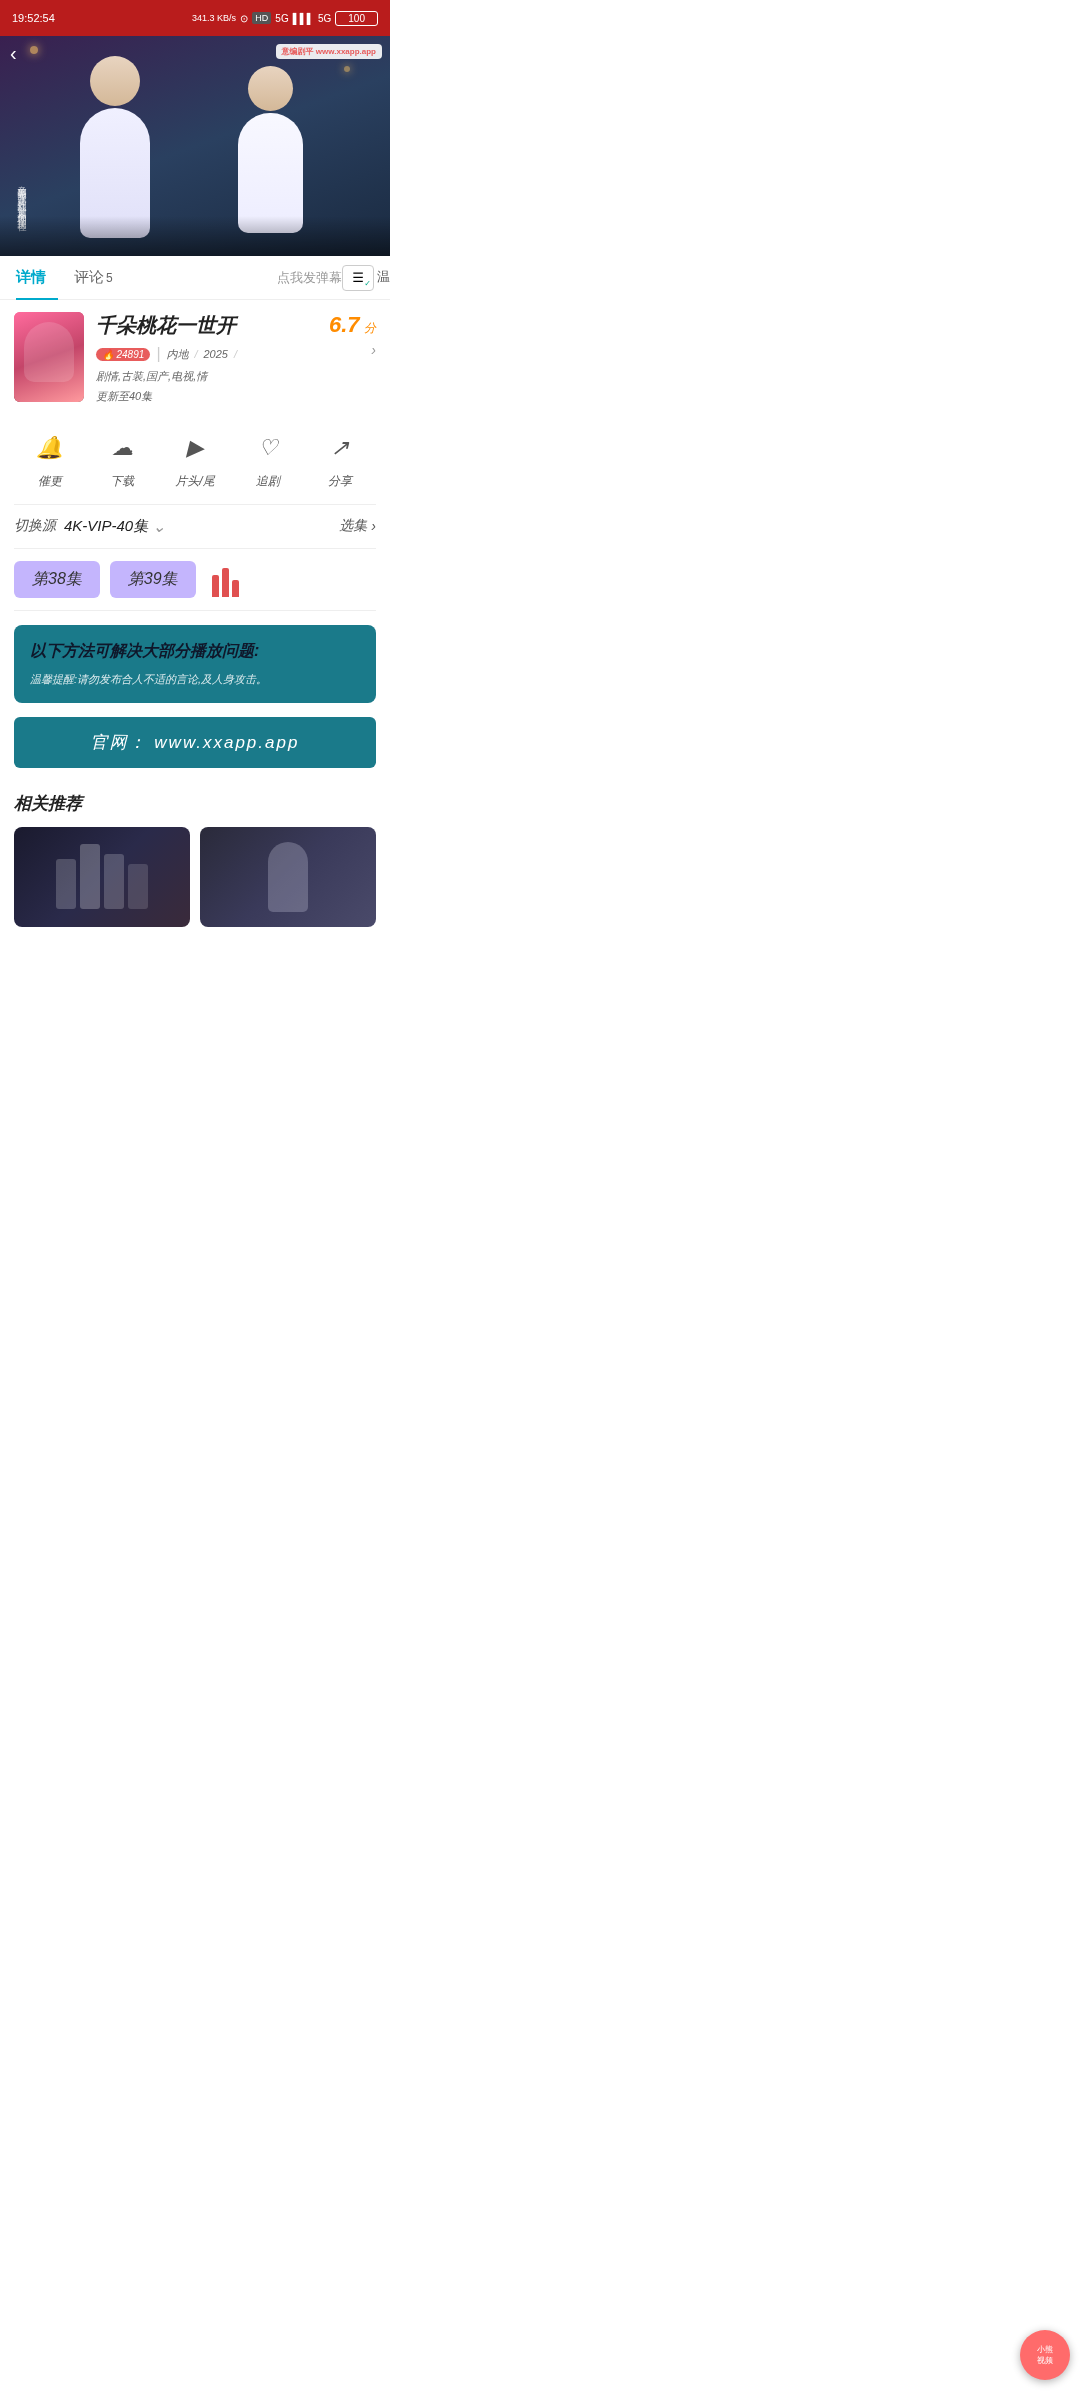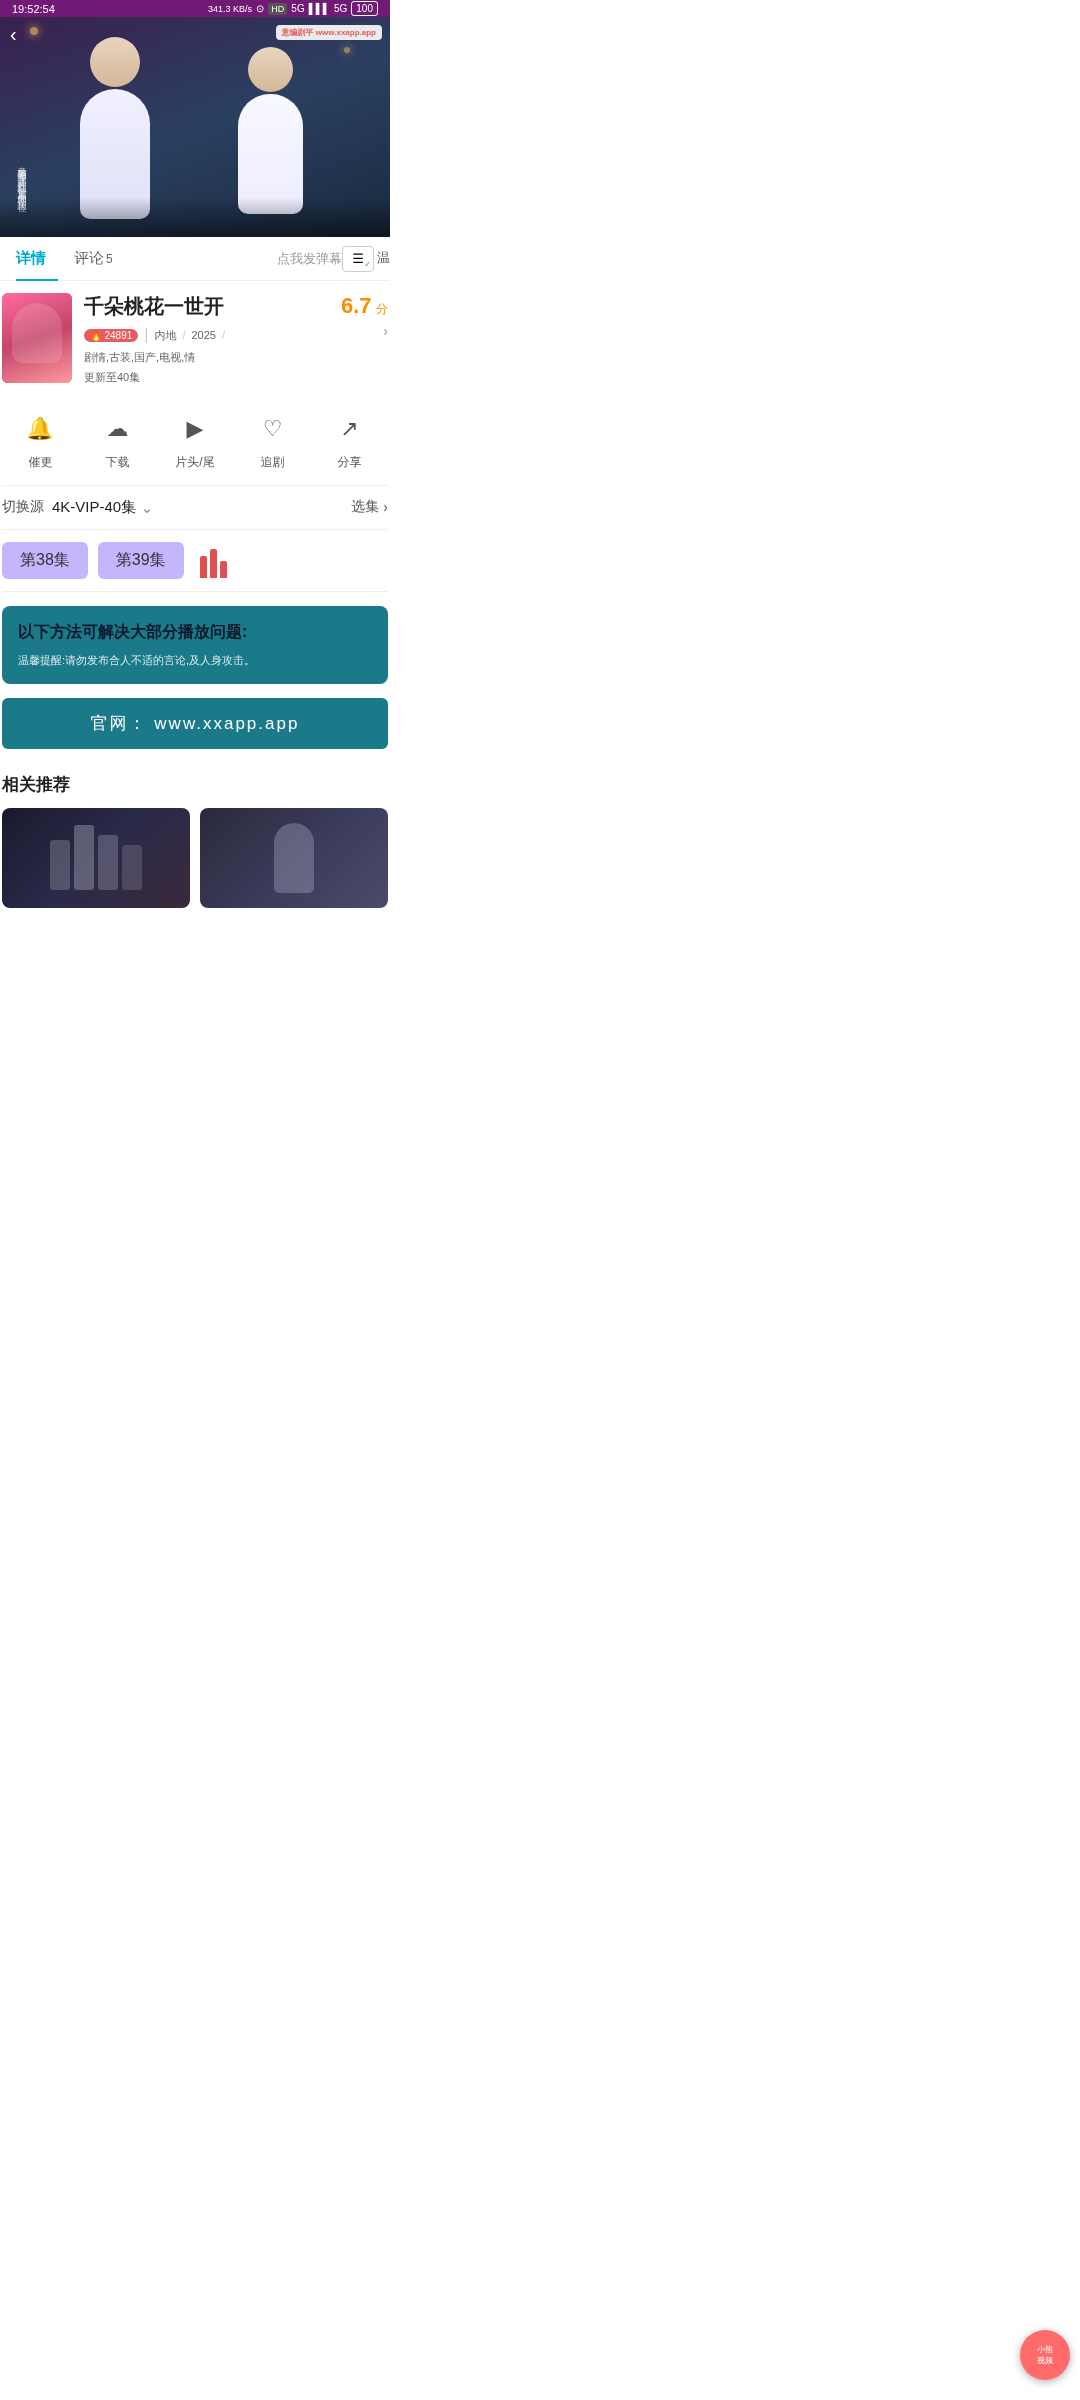--- a/index.html
+++ b/index.html
@@ -8,27 +8,27 @@
       width: 390px;
       min-height: 860px;
       background: #fff;
       font-family: 'PingFang SC', 'Microsoft YaHei', sans-serif;
       overflow-x: hidden;
       position: relative;
     }
 
     
     .status-bar {
-      background: #701a75;
+      background: #b91c1c;
       color: #fff;
       display: flex;
       justify-content: space-between;
       align-items: center;
       padding: 4px 12px;
-      height: 17px;
+      height: 36px;
       font-size: 11px;
     }
     .status-right {
       display: flex;
       align-items: center;
       gap: 4px;
       font-size: 10px;
     }
 
     
@@ -148,21 +148,22 @@
       border-radius: 4px;
       display: flex;
       align-items: center;
       justify-content: center;
       position: relative;
     }
 
     
     .content-area {
       background: #fff;
-      padding: 12px 2px 0;
+      padding: 12px 14px 0;
+      font-style: italic;
     }
 
     
     .drama-info {
       display: flex;
       align-items: flex-start;
       gap: 12px;
       margin-bottom: 14px;
     }
     .drama-poster {
@@ -436,21 +437,21 @@
 
 <div class="status-bar">
   <span>19:52:54</span>
   <div class="status-right">
     <span style="font-size:9px">341.3 KB/s</span>
     <span>⊙</span>
     <span style="background:#555;padding:1px 3px;border-radius:2px;font-size:9px">HD</span>
     <span>5G</span>
     <span>▌▌▌</span>
     <span>5G</span>
-    <span style="border:1.5px solid #fff;padding:1px 4px;border-radius:3px">
+    <span style="border:1.5px solid #fff;padding:1px 12px;border-radius:3px">
       <span>100</span>
     </span>
   </div>
 </div>
 
 <div class="video-area">
   <div class="video-bg-image"></div>
 
   <div class="couple-scene">
     <div style="position:absolute;width:100%;height:100%;background:linear-gradient(160deg,#3a2050 0%,#2a4060 50%,#1a2a40 100%)"></div>

